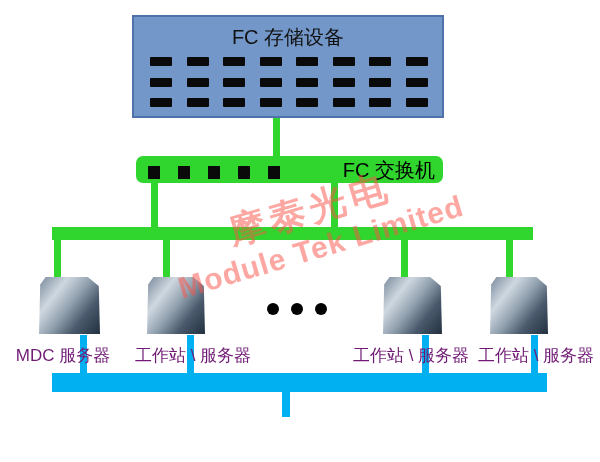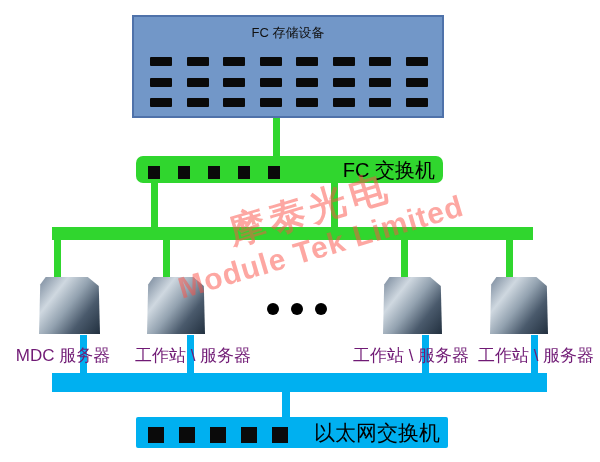--- a/index.html
+++ b/index.html
@@ -9,21 +9,21 @@
   }
   html,body{margin:0;padding:0;background:#ffffff;}
   body{font-family:"Liberation Sans","DejaVu Sans",sans-serif;}
   .canvas{position:relative;width:600px;height:462px;background:#fff;overflow:hidden;}
 
   
   .storage{position:absolute;left:132px;top:15px;width:312px;height:103px;
     box-sizing:border-box;background:var(--storage-fill);
     border:2px solid var(--storage-border);}
   .storage-title{position:absolute;left:0;right:0;top:7px;text-align:center;
-    font-size:13px;color:#111;}
+    font-size:20px;color:#111;}
   .port-grid{position:absolute;left:16px;top:40px;width:278px;height:50px;
     display:flex;flex-direction:column;justify-content:space-between;}
   .port-row{display:flex;justify-content:space-between;}
   .port-bar{width:22px;height:9px;background:var(--port);border-radius:1px;}
 
   
   .fc-switch{position:absolute;left:136px;top:156px;width:307px;height:27px;
     background:var(--green);border-radius:7px;}
   .fc-switch .sq-row{position:absolute;left:12px;top:10px;display:flex;gap:18px;}
   .sq-fc{width:12px;height:13px;background:var(--port);}
@@ -145,29 +145,19 @@
 
   <div class="server-label" style="left:63px;">MDC 服务器</div>
   <div class="server-label" style="left:193px;">工作站 \ 服务器</div>
   <div class="server-label" style="left:411px;">工作站 \ 服务器</div>
   <div class="server-label" style="left:536px;">工作站 \ 服务器</div>
 
   <div class="bus-blue"></div>
 
   <div class="vlink b" style="left:282px;top:392px;width:8px;height:25px;"></div>
 
-  <div class="eth-switch">
-    <div class="sq-row">
-        <span class="sq-eth"></span>
-        <span class="sq-eth"></span>
-        <span class="sq-eth"></span>
-        <span class="sq-eth"></span>
-        <span class="sq-eth"></span>
-      </div>
-    <div class="sw-label">以太网交换机</div>
-  </div>
 
   <div class="watermark">
     <div class="wm-line1">摩泰光电</div>
     <div class="wm-line2">Module Tek Limited</div>
   </div>
 
 </div>
 
 </body></html>

